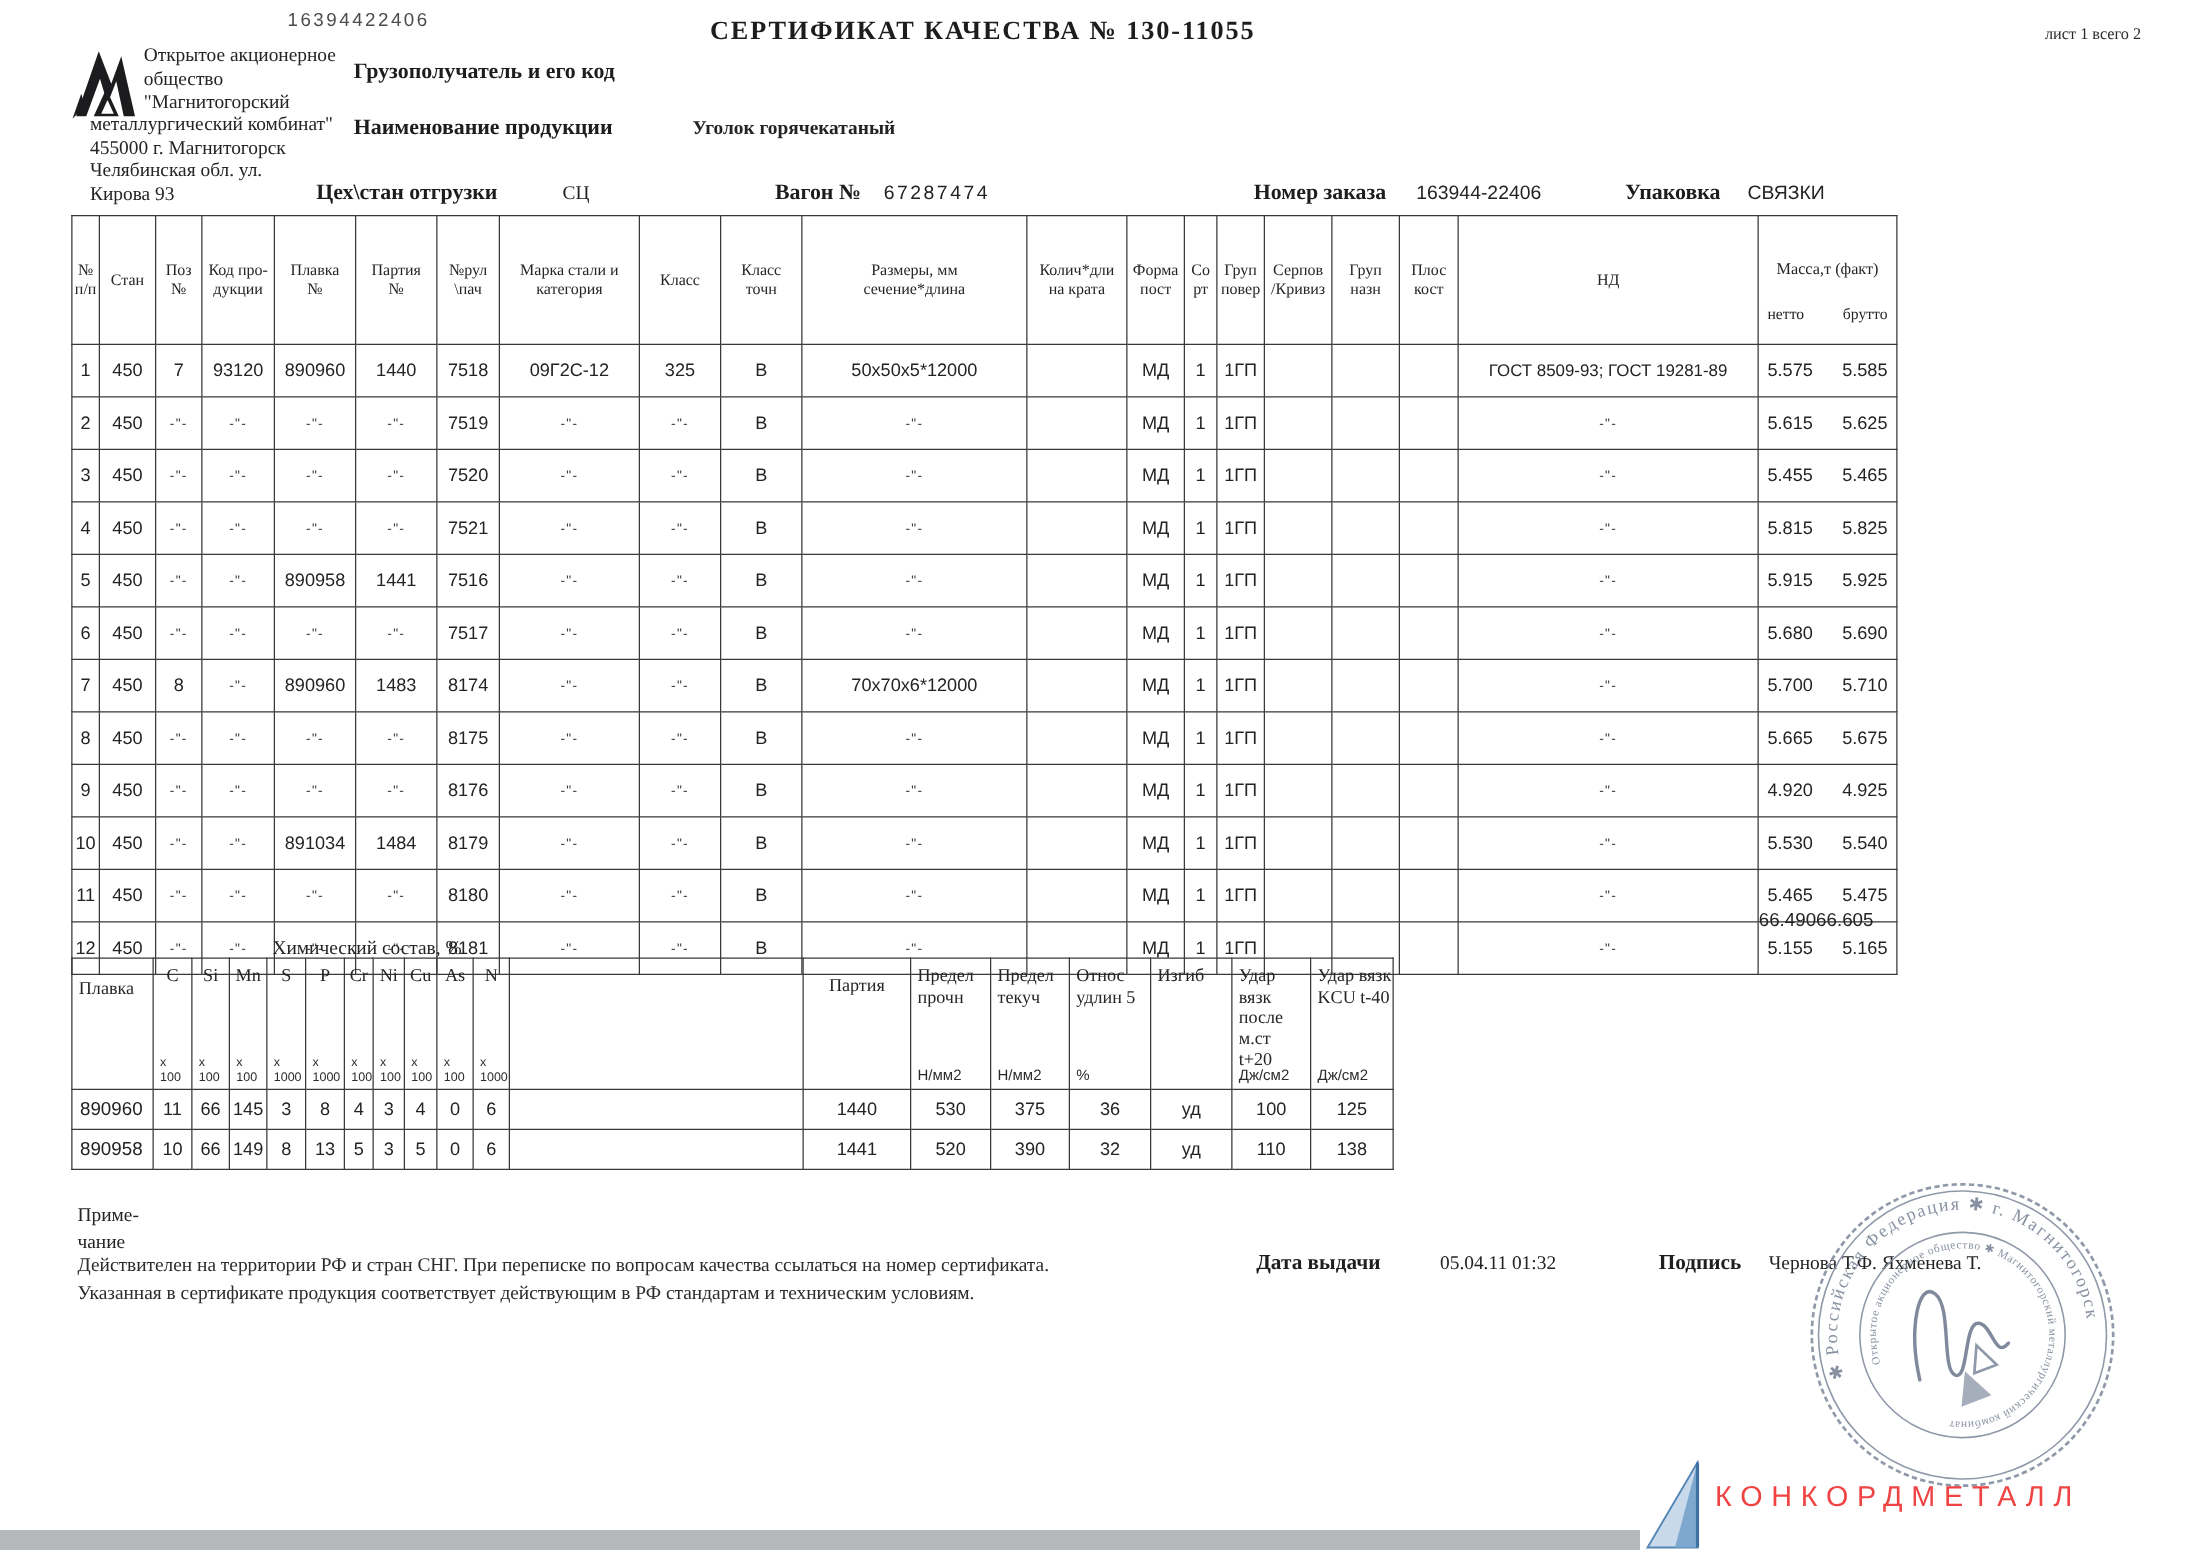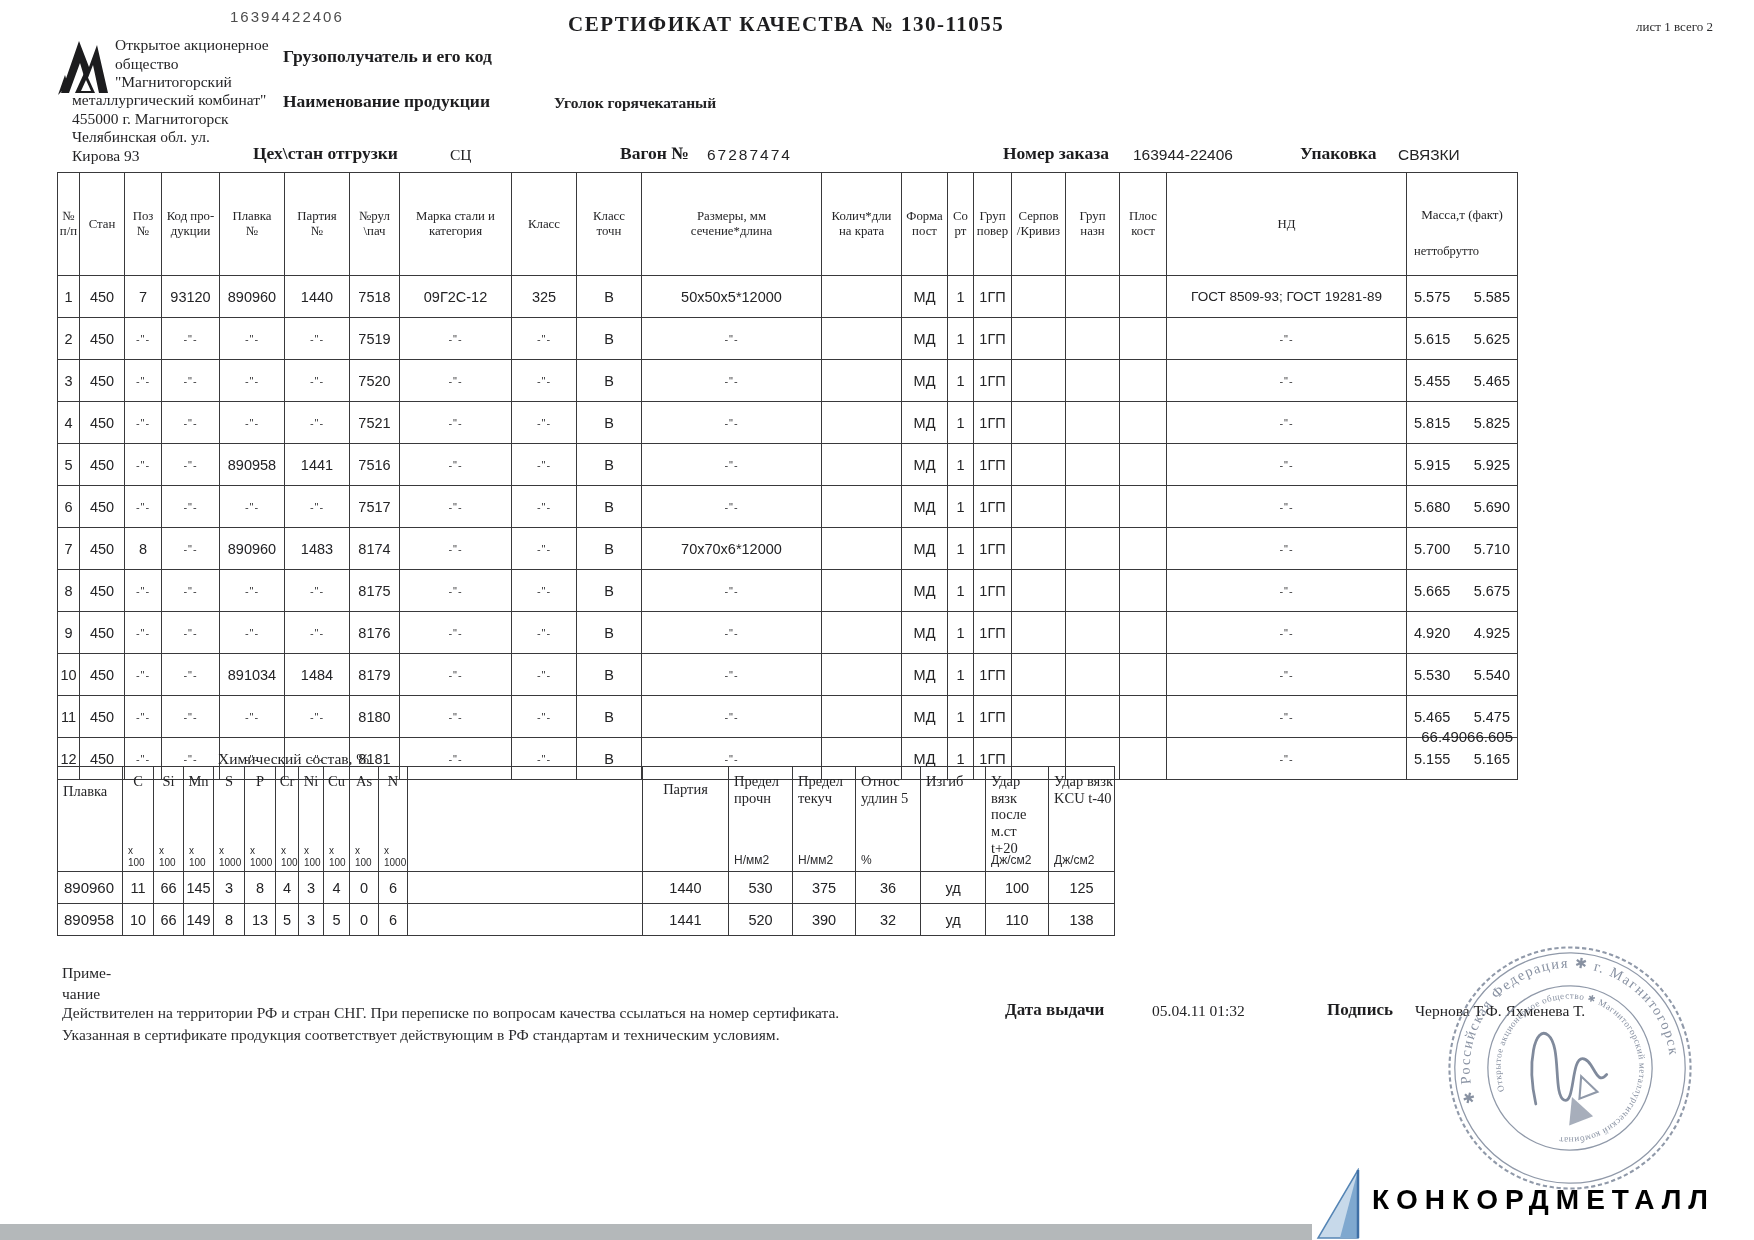--- a/index.html
+++ b/index.html
@@ -28,22 +28,22 @@
   }
   .main-table td{
     border:1.6px solid #39393b;font-family:"Liberation Sans",sans-serif;font-size:14.5px;
     text-align:center;vertical-align:middle;height:41px;color:#232325;padding:0 2px;overflow:hidden;
   }
   .main-table td.ditto{font-size:11px;color:#3a3a3c;letter-spacing:1px;}
   .main-table td.nd{font-size:13.5px;}
   .main-table td.mass{padding:0 7px;}
   .main-table td.mass .mpair{display:flex;justify-content:space-between;}
   .mass-head-top{display:block;font-size:13px;margin-top:17px;}
-  .mass-head-sub{display:flex;padding:6px 6px 0 6px;font-size:12.5px;}
-  .totals{left:1407px;top:728px;width:106px;display:flex;justify-content:flex-end;
+  .mass-head-sub{display:flex;justify-content:space-between;padding:6px 6px 0 6px;font-size:12.5px;}
+  .totals{left:1407px;top:728px;width:106px;display:flex;justify-content:flex-start;
     font-family:"Liberation Sans",sans-serif;font-size:15px;color:#232325;}
 
   
   .chem-label{left:218px;top:750px;font-size:15.5px;color:#252527;}
   .bottom-table{left:57px;top:766px;width:1057px;}
   .bottom-table th{
     border:1.6px solid #39393b;font-weight:normal;vertical-align:top;color:#252527;
     font-family:"Liberation Serif", serif;height:104px;padding:0;position:relative;
   }
   .bottom-table th .thname{display:block;font-size:14.5px;padding-top:6px;text-align:center;white-space:pre-line;line-height:1.15;}
@@ -61,22 +61,22 @@
   .validity{left:62px;top:1002px;font-size:15.5px;line-height:22px;color:#2c2c2e;white-space:pre-line;}
   .date-label{left:1005px;top:1000px;font-size:17px;font-weight:bold;color:#1f1f21;}
   .date-value{left:1134px;top:1002px;font-size:15.5px;color:#232325;margin-left:18px;}
   .sign-label{left:1327px;top:1000px;font-size:17px;font-weight:bold;color:#1f1f21;}
   .sign-names{left:1415px;top:1002px;font-size:15.5px;color:#232325;}
 
   
   .stamp{left:1442px;top:940px;width:256px;height:256px;opacity:.92;transform:rotate(-21deg);}
 
   
-  .concord-text{left:1372px;top:1184px;font-family:"Liberation Sans",sans-serif;font-weight:bold;
-    font-size:28px;letter-spacing:7px;color:#000000;}
+  .concord-text{left:1372px;top:1184px;font-family:"Liberation Sans",sans-serif;font-weight:normal;
+    font-size:23px;letter-spacing:7px;color:#ef4444;}
   .sail{left:1312px;top:1168px;}
   .bottom-strip{left:0;top:1224px;width:1312px;height:16px;background:#b4b8ba;}
   .mmk-logo{left:55px;top:33px;}
 </style>
 </head>
 <body>
 
 <div class="abs scan-number">16394422406</div>
 <div class="abs cert-title">СЕРТИФИКАТ КАЧЕСТВА № 130-11055</div>
 <div class="abs sheet-counter">лист 1 всего 2</div>

